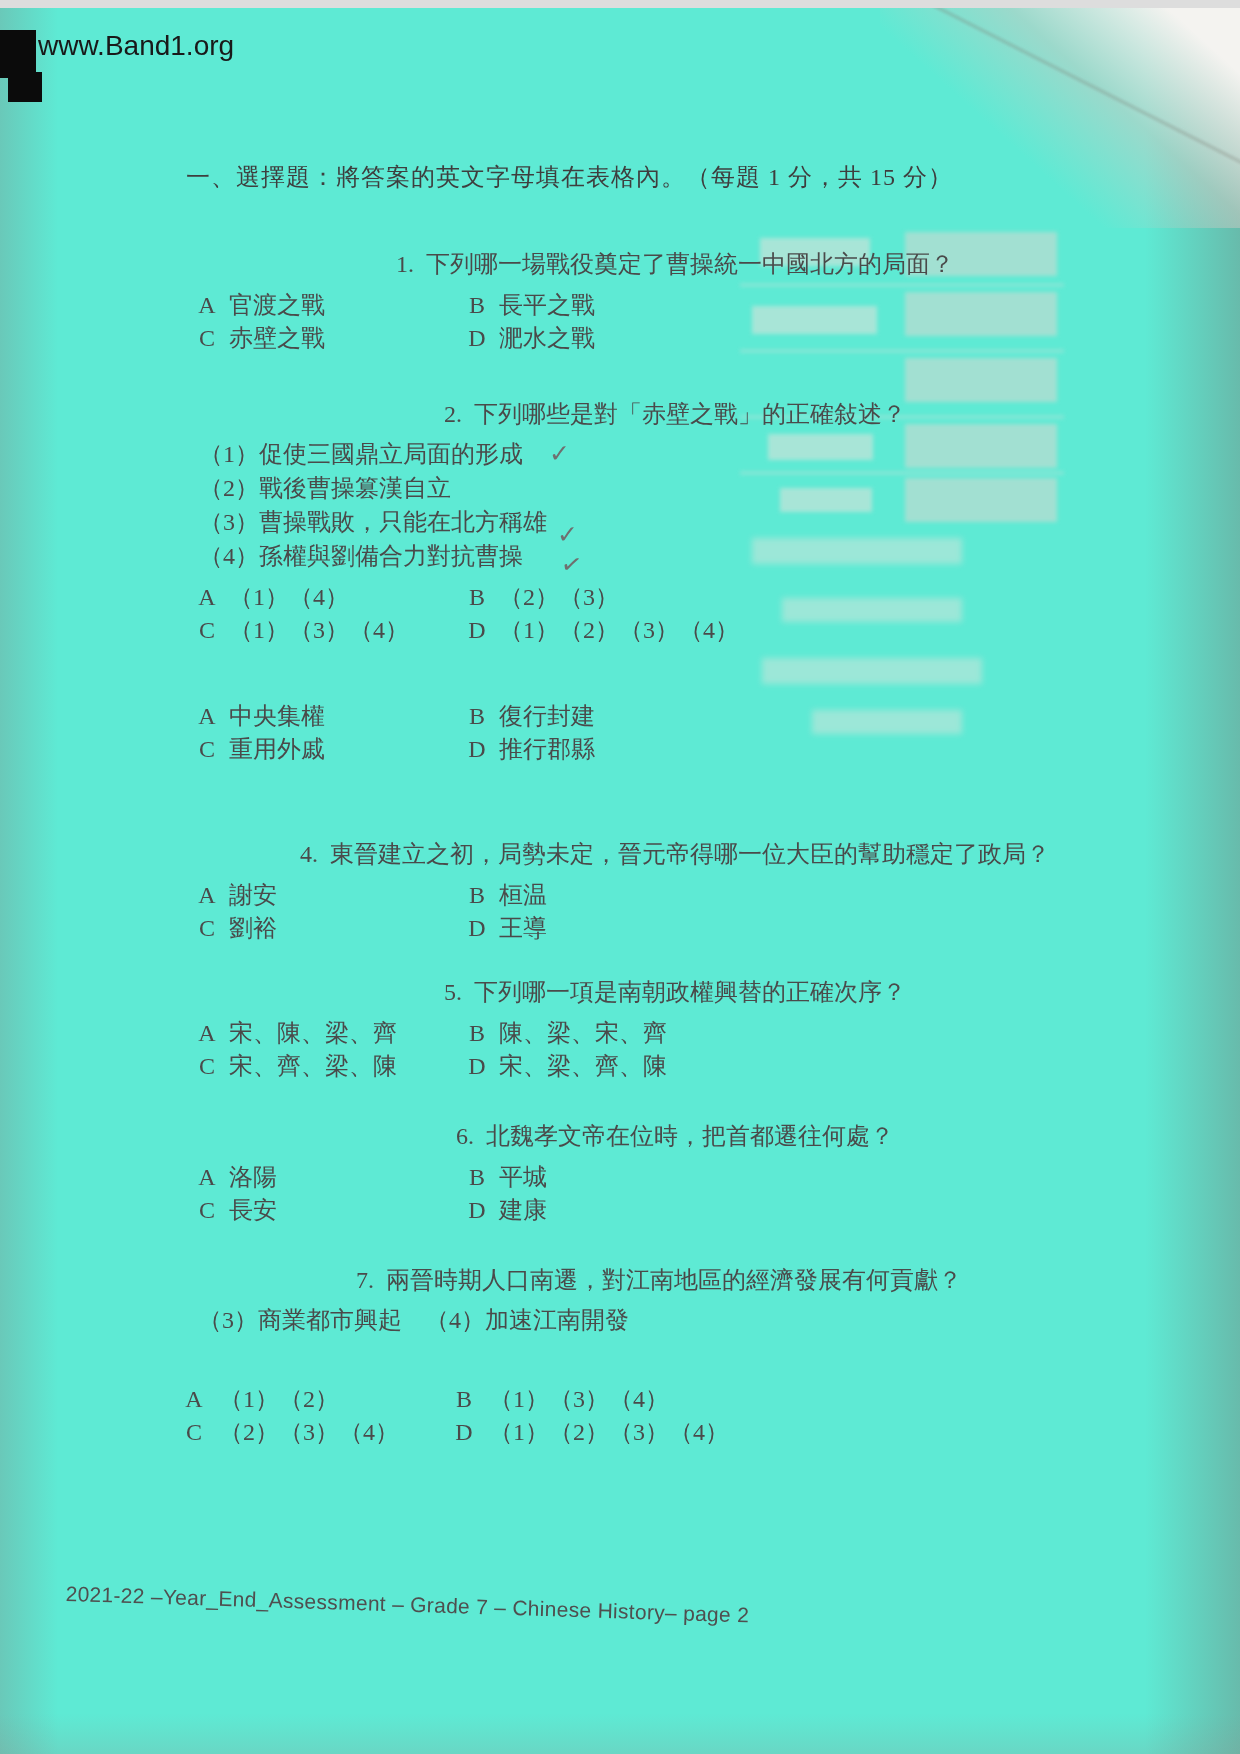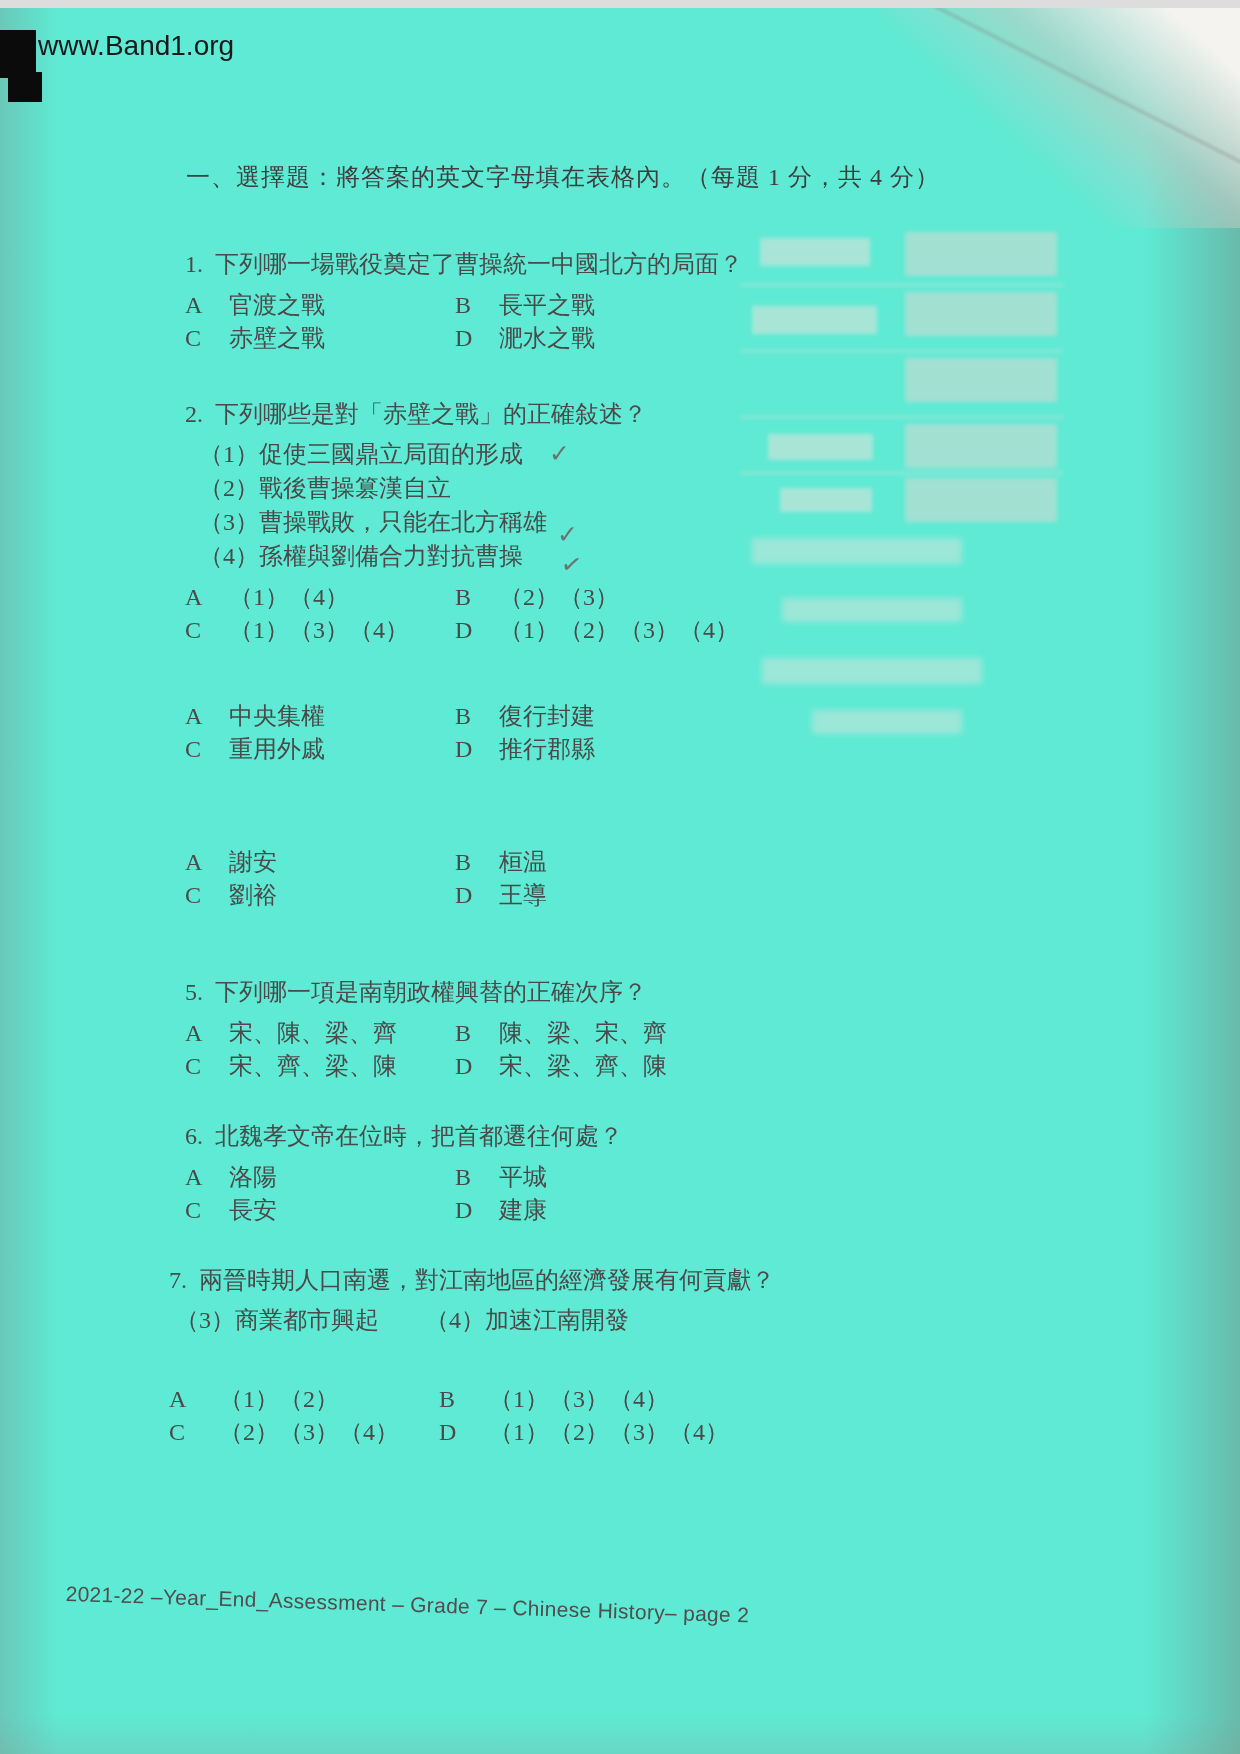--- a/index.html
+++ b/index.html
@@ -34,21 +34,21 @@
   .ga-blob{position:absolute;background:#e7e4dd;}
 
   
   .watermark{position:absolute;left:38px;top:22px;
     font-family:"Liberation Sans","DejaVu Sans",sans-serif;
     font-size:28px;color:#191919;}
 
   .section-title{position:absolute;left:186px;top:153px;font-size:24px;
     color:#3e3e3e;letter-spacing:1px;white-space:nowrap;}
 
-  .q{position:absolute;left:185px;width:980px;font-size:24px;line-height:33px;}
+  .q{position:absolute;left:185px;width:980px;font-size:24px;line-height:33px;text-align:center;}
   .q-title{white-space:nowrap;}
   .q-num{margin-right:12px;}
   .opts{margin-top:8px;}
   .opt-row{display:flex;margin-top:1px;line-height:32px;}
   .opt{display:flex;}
   .opt-left{width:270px;flex:none;}
   .opt-letter{width:44px;flex:none;}
   .items{margin-left:14px;margin-top:6px;}
   .item{display:flex;align-items:baseline;line-height:34px;white-space:nowrap;}
   .check{font-family:"DejaVu Sans",sans-serif;color:#6f6f6f;font-size:25px;margin-left:26px;}
@@ -94,21 +94,21 @@
   </div>
   <div class="ghost-area2">
     <div class="ga-blob" style="left:0;top:10px;width:210px;height:26px"></div>
     <div class="ga-blob" style="left:30px;top:70px;width:180px;height:24px"></div>
     <div class="ga-blob" style="left:10px;top:130px;width:220px;height:26px"></div>
     <div class="ga-blob" style="left:60px;top:182px;width:150px;height:24px"></div>
   </div>
 
   <div class="watermark">www.Band1.org</div>
 
-  <div class="section-title">一、選擇題：將答案的英文字母填在表格內。（每題 1 分，共 4 分）</div>
+  <div class="section-title">一、選擇題：將答案的英文字母填在表格內。（每題 1 分，共 15 分）</div>
 
   <div class="q" style="top:240px">
     <div class="q-title">
       <span class="q-num">1.</span><span>下列哪一場戰役奠定了曹操統一中國北方的局面？</span>
     </div>
     <div class="opts">
       <div class="opt-row">
         <div class="opt opt-left">
           <span class="opt-letter">A</span>
           <span class="opt-text">官渡之戰</span>
@@ -195,20 +195,23 @@
         </div>
         <div class="opt">
           <span class="opt-letter">D</span>
           <span class="opt-text">推行郡縣</span>
         </div>
       </div>
     </div>
   </div>
 
   <div class="q" style="top:830px">
+    <div class="q-title">
+      <span class="q-num">4.</span><span>東晉建立之初，局勢未定，晉元帝得哪一位大臣的幫助穩定了政局？</span>
+    </div>
     <div class="opts">
       <div class="opt-row">
         <div class="opt opt-left">
           <span class="opt-letter">A</span>
           <span class="opt-text">謝安</span>
         </div>
         <div class="opt">
           <span class="opt-letter">B</span>
           <span class="opt-text">桓温</span>
         </div>

